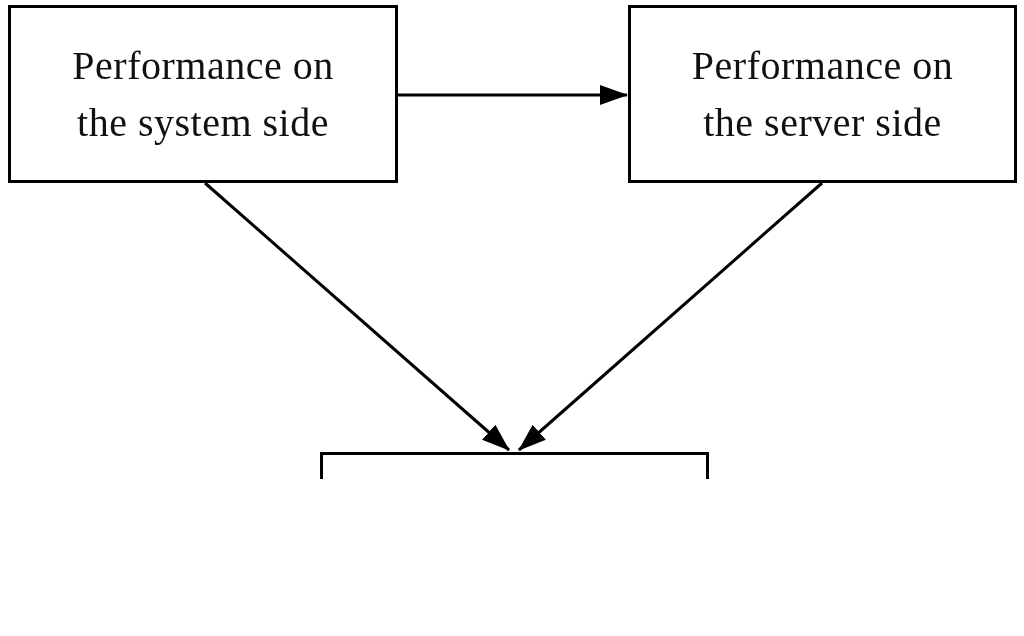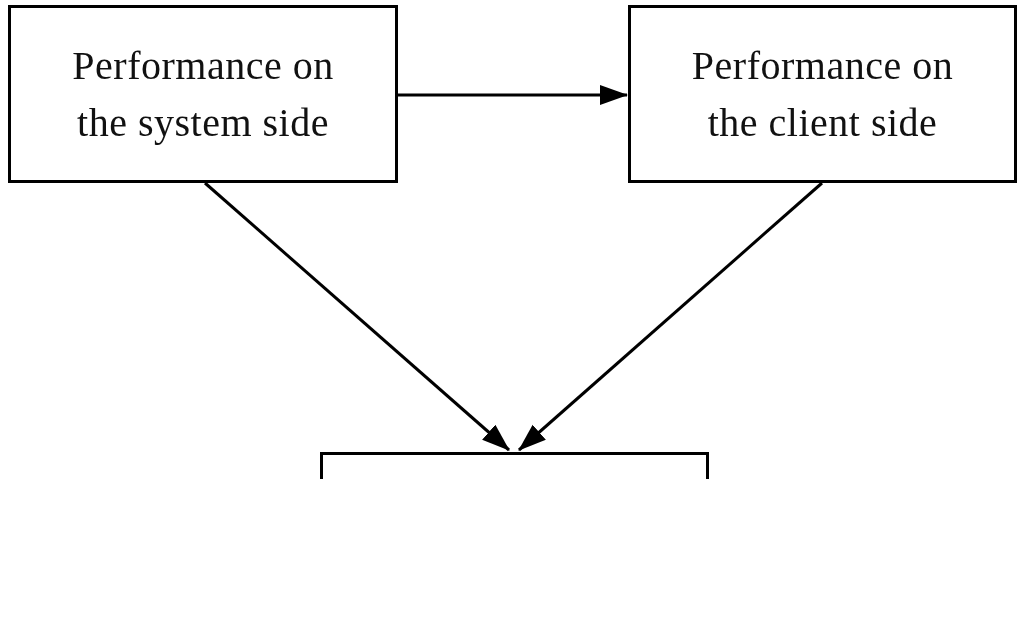--- a/index.html
+++ b/index.html
@@ -80,19 +80,19 @@
     <line x1="822" y1="183" x2="519" y2="450" stroke="#000000" stroke-width="3" marker-end="url(#arrowhead)"></line>
   </svg>
 
   <div class="node node-client">
     <span>Performance on</span>
     <span>the system side</span>
   </div>
 
   <div class="node node-server">
     <span>Performance on</span>
-    <span>the client side</span>
+    <span>the server side</span>
   </div>
 
   <div class="node node-las">
   </div>
 
 </div>
 
 </body></html>

